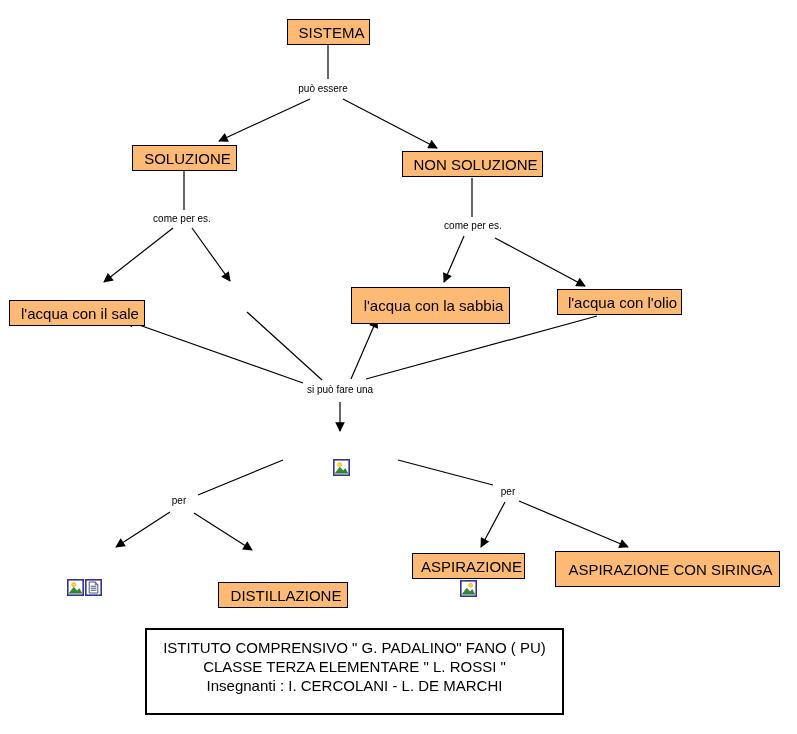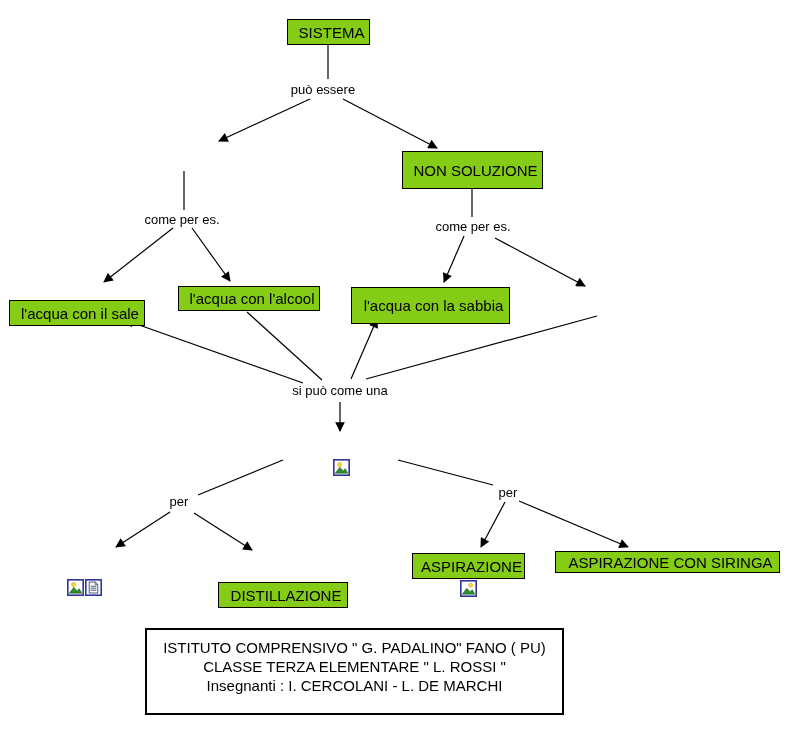--- a/index.html
+++ b/index.html
@@ -14,35 +14,35 @@
   }
   svg.edges {
     position: absolute;
     left: 0; top: 0;
     width: 797px; height: 734px;
   }
   .edge { stroke: #000000; stroke-width: 1.2; }
   .node {
     position: absolute;
     box-sizing: border-box;
-    background: #84cc16;
+    background: #fdba74;
     border: 1px solid #000000;
     display: flex;
     align-items: center;
     justify-content: center;
     font-size: 15px;
     white-space: nowrap;
     line-height: 1;
     padding-left: 6px;
   }
   .link-label {
     position: absolute;
     transform: translateX(-50%);
     background: #ffffff;
-    font-size: 13px;
+    font-size: 10px;
     white-space: nowrap;
     padding: 0 2px;
     line-height: 1.1;
   }
   .res-icon {
     position: absolute;
     width: 17px;
     height: 17px;
     cursor: pointer;
   }
@@ -88,32 +88,33 @@
     <line class="edge" x1="303" y1="383" x2="125" y2="320" marker-end="url(#arrow)"></line>
     <line class="edge" x1="351" y1="379" x2="377" y2="319" marker-end="url(#arrow)"></line>
     <line class="edge" x1="340" y1="402" x2="340" y2="431" marker-end="url(#arrow)"></line>
     <line class="edge" x1="170" y1="512" x2="116" y2="547" marker-end="url(#arrow)"></line>
     <line class="edge" x1="194" y1="513" x2="252" y2="550" marker-end="url(#arrow)"></line>
     <line class="edge" x1="505" y1="502" x2="481" y2="547" marker-end="url(#arrow)"></line>
     <line class="edge" x1="519" y1="501" x2="628" y2="547" marker-end="url(#arrow)"></line>
   </svg>
 
   <div class="node" style="left:287px;top:19px;width:83px;height:26px">SISTEMA</div>
-  <div class="node" style="left:402px;top:151px;width:141px;height:38px">NON SOLUZIONE</div>
+  <div class="node" style="left:132px;top:145px;width:105px;height:26px">SOLUZIONE</div>
+  <div class="node" style="left:402px;top:151px;width:141px;height:26px">NON SOLUZIONE</div>
   <div class="node" style="left:9px;top:300px;width:136px;height:26px">l'acqua con il sale</div>
-  <div class="node" style="left:178px;top:286px;width:142px;height:25px">l'acqua con l'alcool</div>
   <div class="node" style="left:351px;top:287px;width:159px;height:37px">l'acqua con la sabbia</div>
+  <div class="node" style="left:557px;top:289px;width:125px;height:26px">l'acqua con l'olio</div>
   <div class="node" style="left:218px;top:582px;width:130px;height:26px">DISTILLAZIONE</div>
   <div class="node" style="left:412px;top:553px;width:113px;height:26px">ASPIRAZIONE</div>
-  <div class="node" style="left:555px;top:551px;width:225px;height:22px">ASPIRAZIONE CON SIRINGA</div>
+  <div class="node" style="left:555px;top:551px;width:225px;height:36px">ASPIRAZIONE CON SIRINGA</div>
 
   <div class="link-label" style="left:323px;top:83px">può essere</div>
   <div class="link-label" style="left:182px;top:213px">come per es.</div>
   <div class="link-label" style="left:473px;top:220px">come per es.</div>
-  <div class="link-label" style="left:340px;top:384px">si può come una</div>
+  <div class="link-label" style="left:340px;top:384px">si può fare una</div>
   <div class="link-label" style="left:179px;top:495px">per</div>
   <div class="link-label" style="left:508px;top:486px">per</div>
 
   <div class="res-icon" style="left:333px;top:459px" title="">
     <svg viewBox="0 0 17 17">
       <rect x="0.8" y="0.8" width="15.4" height="15.4" fill="#ffffff" stroke="#333399" stroke-width="1.6"></rect>
       <circle cx="6.6" cy="5.6" r="2.1" fill="#ffd633" stroke="#cc9900" stroke-width="0.5"></circle>
       <path d="M2.2 14.2 L6.8 8.2 L10.2 12 L12.2 9.6 L14.8 14.2 Z" fill="#2e8b2e" stroke="#1a5c1a" stroke-width="0.5"></path>
     </svg>
   </div>

